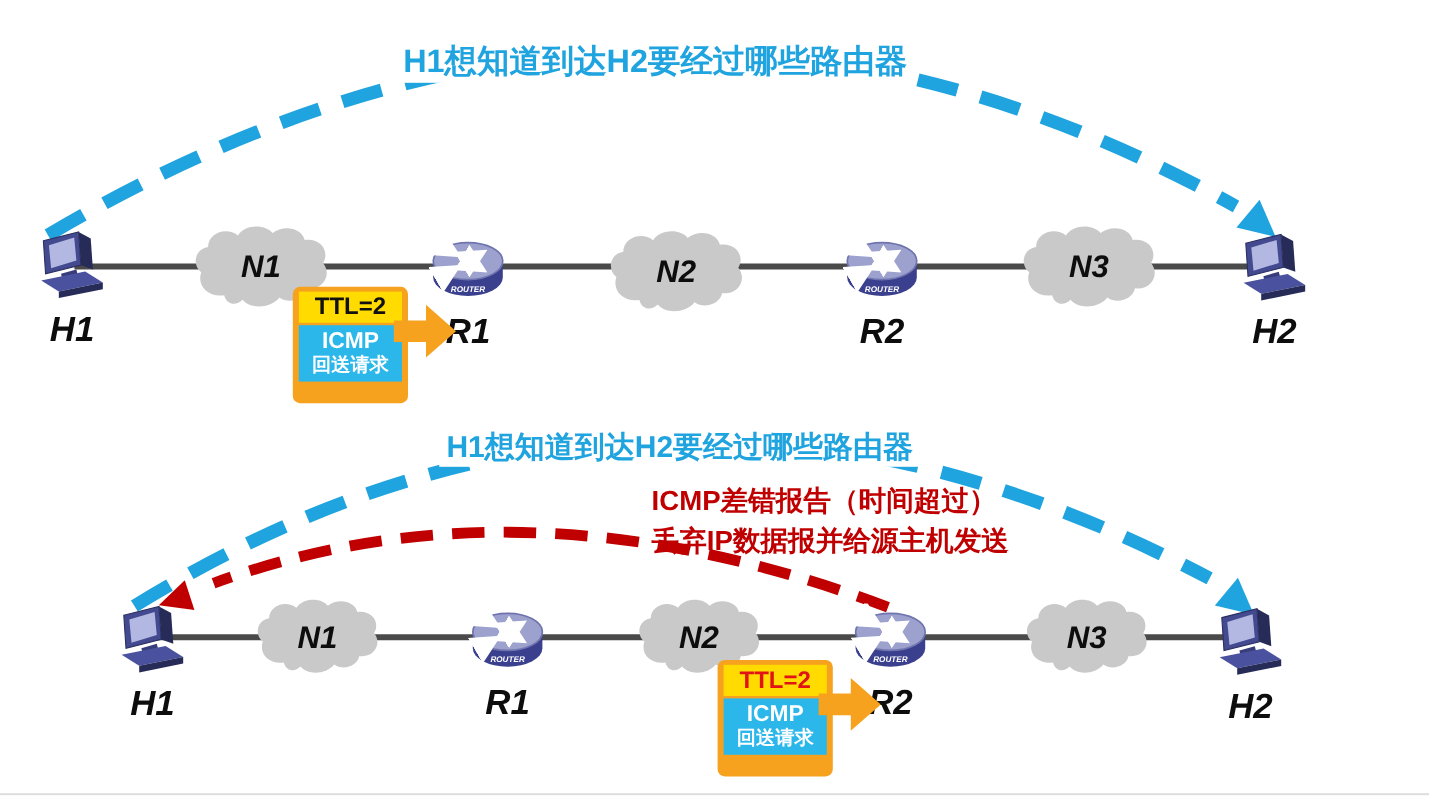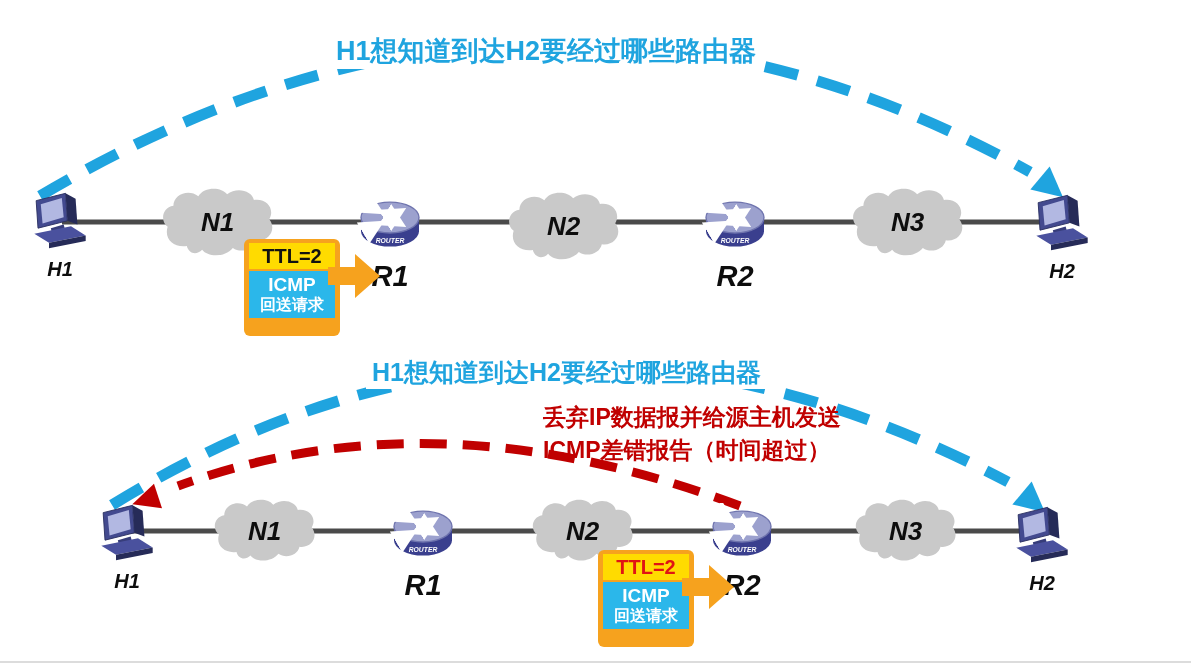--- a/index.html
+++ b/index.html
@@ -6,21 +6,21 @@
   .stage{position:relative;width:1191px;height:663px;background:#fff;overflow:hidden;
          font-family:"Liberation Sans","DejaVu Sans",sans-serif;}
   .arcs{position:absolute;left:0;top:0;z-index:1;}
   .blue-dash{fill:none;stroke:#1FA4DF;stroke-width:11;stroke-dasharray:34 20;}
   .red-dash{fill:none;stroke:#C00000;stroke-width:9;stroke-dasharray:27 16;}
   .link{stroke:#4A4A4A;stroke-width:5;}
 
   .node{position:absolute;z-index:2;text-align:center;font-style:italic;}
   .node-label{font-weight:bold;color:#0d0d0d;}
   .host{width:76px;}
-  .host .node-label{font-size:20px;margin-top:2px;}
+  .host .node-label{font-size:29px;margin-top:2px;}
   .cloud{width:115px;height:74px;}
   .cloud .node-label{position:absolute;left:0;right:0;top:21px;font-size:26px;}
   .cloud svg{position:absolute;left:0;top:0;}
   .router{width:72px;}
   .router .node-label{font-size:29px;margin-top:4px;}
 
   .packet{position:absolute;z-index:3;width:96px;background:#F6A21E;border-radius:6px;
           padding:4px 5px 18px 5px;box-sizing:border-box;text-align:center;}
   .ttl{background:#FFDB00;font-weight:bold;font-size:20px;color:#111;
        padding:2px 0 1px 0;margin-bottom:2px;}
@@ -57,22 +57,22 @@
     <path class="blue-dash" d="M112 505 Q545 238 1008 482"></path>
     <polygon points="0,-15 30,0 0,15" transform="translate(1022,493) rotate(40)" fill="#1FA4DF"></polygon>
 
     <path class="red-dash" d="M740 506 Q435 392 178 486"></path>
     <polygon points="0,-13 27,0 0,13" transform="translate(158,496) rotate(162)" fill="#C00000"></polygon>
   </svg>
 
   <div class="blue-note note-top">H1想知道到达H2要经过哪些路由器</div>
   <div class="blue-note note-bottom">H1想知道到达H2要经过哪些路由器</div>
   <div class="red-note">
+    <div>ICMP差错报告（时间超过）</div>
     <div>丢弃IP数据报并给源主机发送</div>
-    <div>ICMP差错报告（时间超过）</div>
   </div>
 
   <div class="node host" style="left:22px;top:186px">
     <svg width="76" height="66" viewBox="0 0 80 72">
       <polygon points="46,8 57,14 59,42 48,38" fill="#262B58"></polygon>
       <polygon points="14,16 46,8 48,38 16,46" fill="#434A8F" stroke="#2A2F60" stroke-width="1"></polygon>
       <polygon points="19,20 42,13 44,34 21,41" fill="#B2B8E2"></polygon>
       <polygon points="30,46 44,42 46,50 32,54" fill="#373D7A"></polygon>
       <polygon points="12,52 52,44 68,54 28,62" fill="#4A519E"></polygon>
       <polygon points="28,62 68,54 68,60 28,68" fill="#262B58"></polygon>

